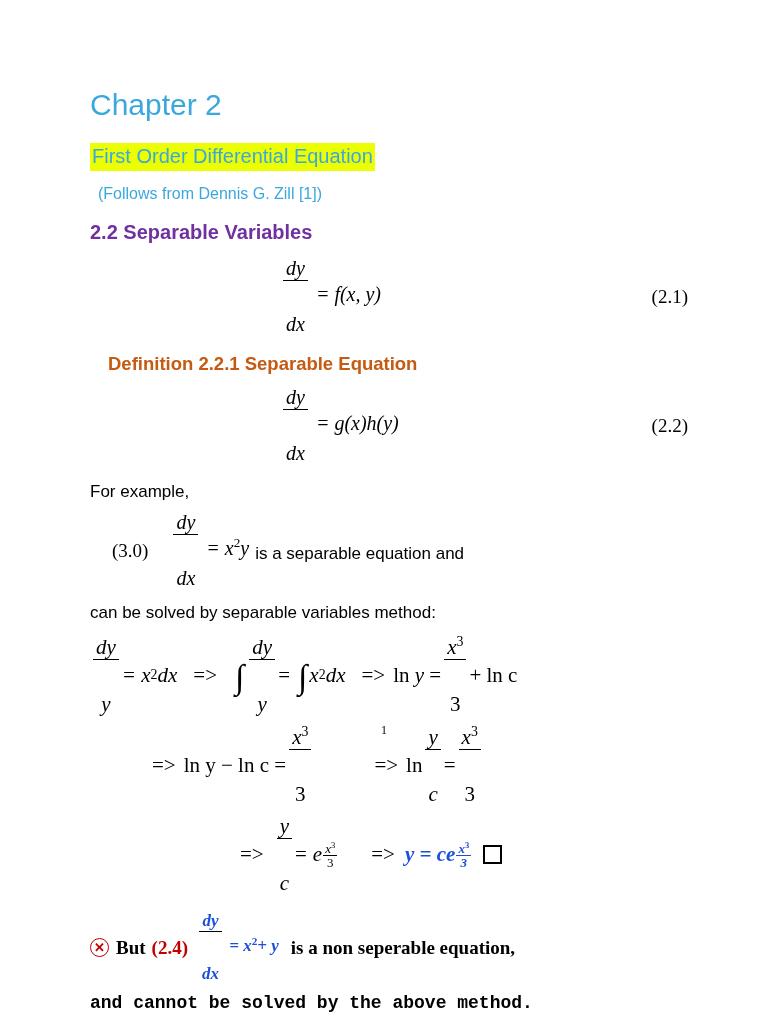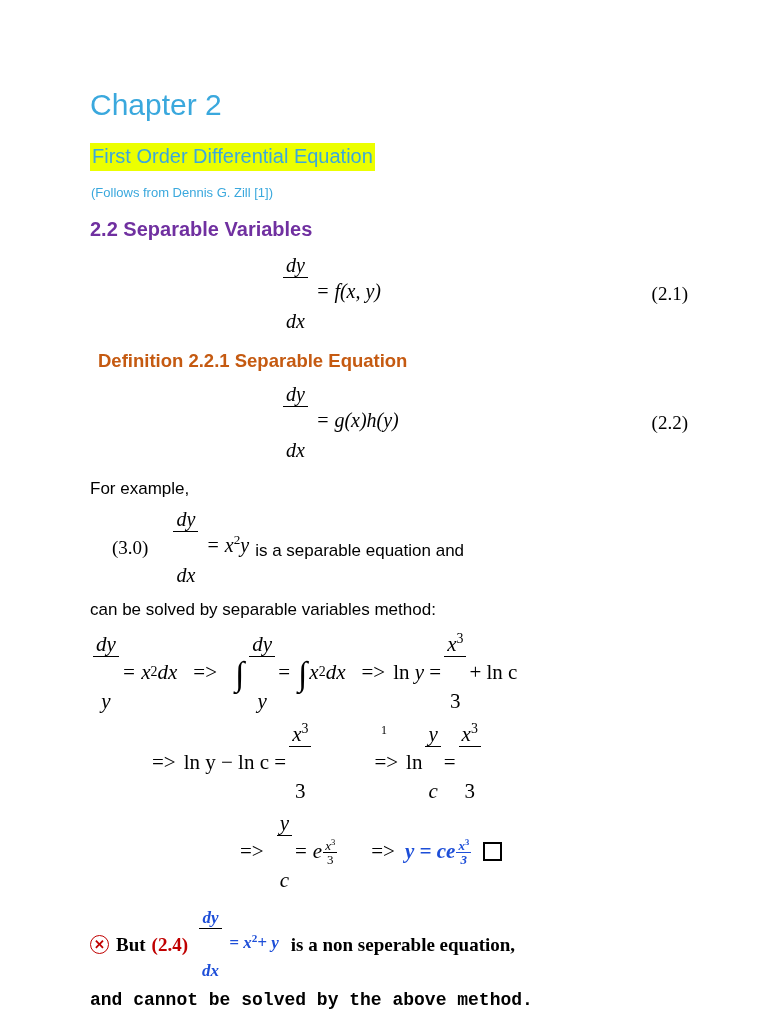--- a/index.html
+++ b/index.html
@@ -33,34 +33,34 @@
     display: inline-block;
     background: #ecff00;
     color: #3aa8dd;
     font-size: 20px;
     line-height: 1.25;
     padding: 1px 2px 2px 2px;
     margin: 0 0 14px 0;
   }
   .follows {
     color: #3aa8dd;
-    font-size: 13px;
-    margin: 0 0 18px 1px;
+    font-size: 16px;
+    margin: 0 0 18px 8px;
   }
   .section-head {
     color: #7030a0;
     font-size: 20px;
     font-weight: bold;
     margin: 0 0 14px 0;
   }
   .definition-head {
     color: #c55a11;
     font-size: 18.5px;
     font-weight: bold;
-    margin: 0 0 12px 8px;
+    margin: 0 0 12px 18px;
   }
   .eq-row {
     position: relative;
     display: flex;
     align-items: center;
     justify-content: flex-start;
     margin: 0 0 18px 0;
   }
   .eq-center {
     margin-left: 190px;

